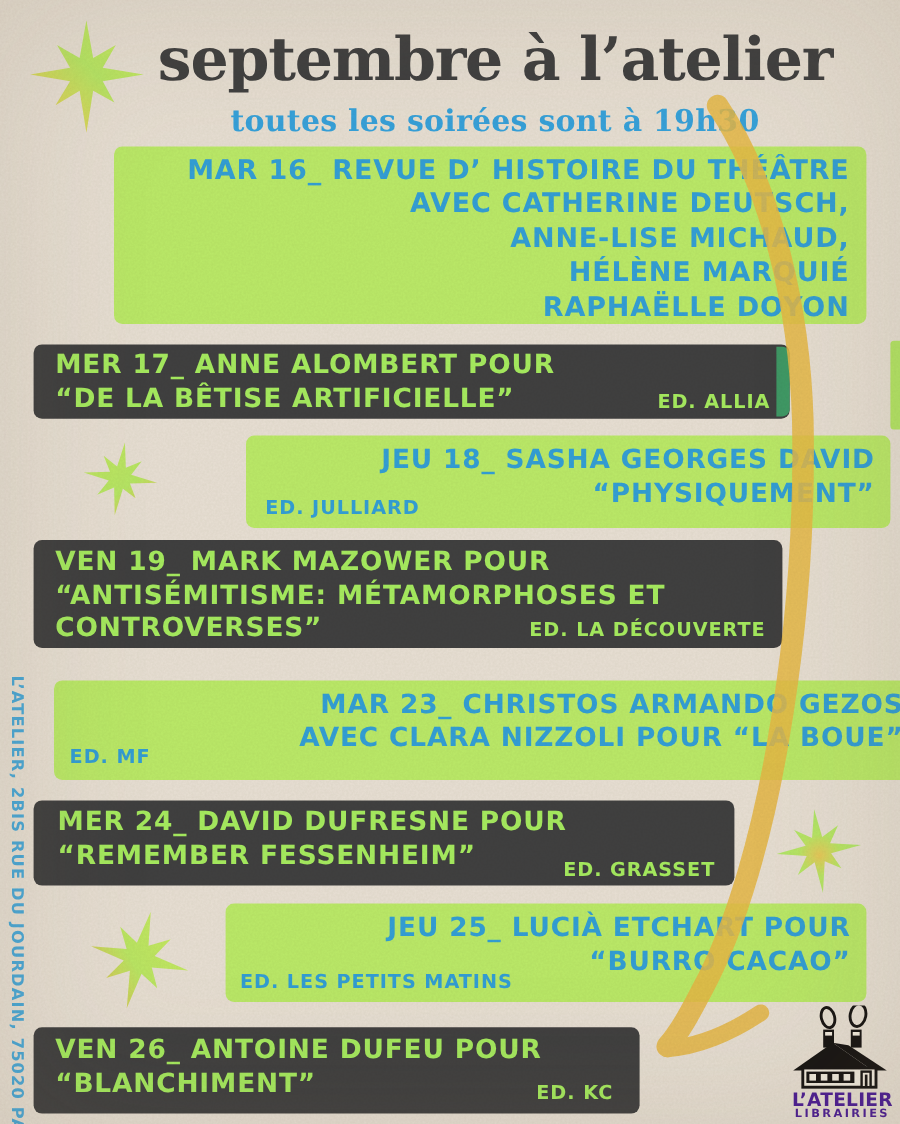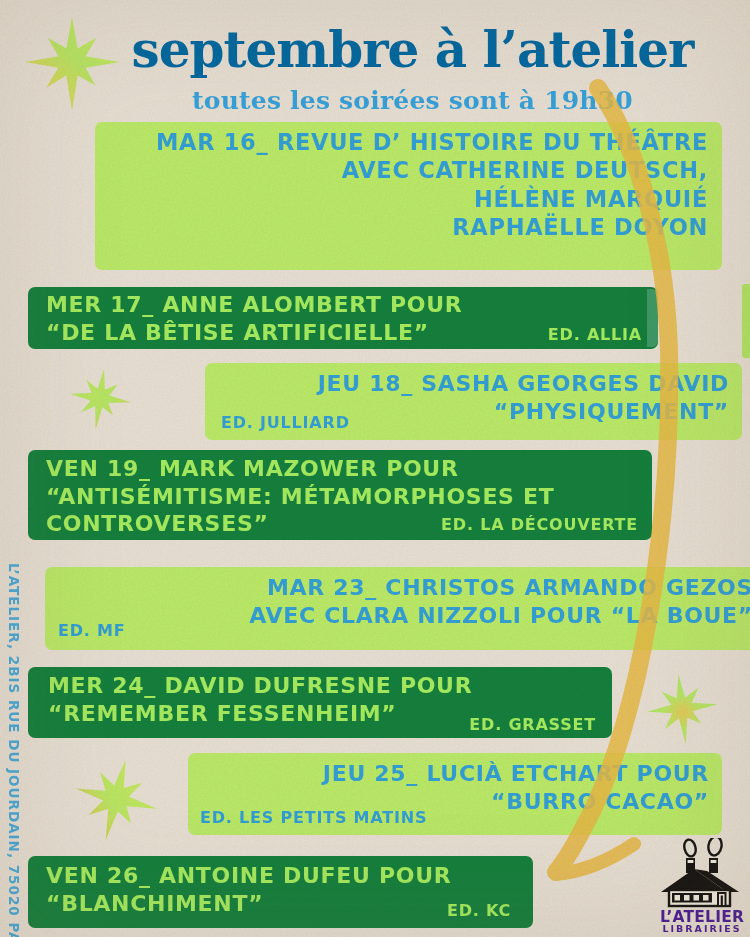--- a/index.html
+++ b/index.html
@@ -9,30 +9,30 @@
     font-family:"DejaVu Sans","Liberation Sans",sans-serif;
   }
   .poster::after{
     content:"";position:absolute;inset:0;pointer-events:none;z-index:8;
     box-shadow:inset 0 0 130px rgba(125,105,80,.16);
   }
   .title{
     position:absolute;left:100px;top:22px;width:625px;z-index:3;
     font-family:"DejaVu Serif","Liberation Serif",serif;font-weight:bold;
     font-size:50px;line-height:1.1;letter-spacing:-1px;
-    color:#0369a1;text-align:center;
+    color:#404040;text-align:center;
   }
   .subtitle{
     position:absolute;left:100px;top:86px;width:625px;z-index:3;
     font-family:"DejaVu Serif","Liberation Serif",serif;font-weight:bold;
     font-size:25px;color:#37a3dc;text-align:center;letter-spacing:.2px;
   }
   .block{position:absolute;border-radius:7px;z-index:2;box-sizing:border-box;}
   .block.green{background:#bbea68;}
-  .block.blue{background:#15803d;}
+  .block.blue{background:#404040;}
   .line{font-weight:bold;font-size:22px;letter-spacing:.7px;line-height:28px;white-space:nowrap;}
   .block.green .line,.block.green .pub{color:#339fd6;}
   .block.blue .line,.block.blue .pub{color:#a6ec5f;}
   .al-r{text-align:right;}
   .al-l{text-align:left;}
   .pub{position:absolute;font-weight:bold;font-size:16px;letter-spacing:.8px;white-space:nowrap;}
   .b1 .line{font-size:22.5px;line-height:28.4px;}
   .b4 .line{line-height:27.5px;}
   .address{
     position:absolute;left:6px;top:563px;height:370px;z-index:3;
@@ -96,20 +96,21 @@
       </defs>
     <polygon fill="url(#sg4)" points="60,6 66.5,42.3 88.3,29.7 75.7,51.5 115,58 75.7,64.5 86.9,84.9 66.5,73.7 60,114 53.5,73.7 30.3,87.7 44.3,64.5 6,58 44.3,51.5 31.7,29.7 53.5,42.3"></polygon>
   </svg>
 
   <div class="title">septembre à l’atelier</div>
   <div class="subtitle">toutes les soirées sont à 19h30</div>
 
   <div class="block green b1 al-r" style="left:95px;top:122px;width:627px;height:148px;padding:6px 14px 0 10px">
     <div class="line">MAR 16_ REVUE D’ HISTOIRE DU THÉÂTRE</div>
     <div class="line">AVEC CATHERINE DEUTSCH,</div>
+    <div class="line">ANNE-LISE MICHAUD,</div>
     <div class="line">HÉLÈNE MARQUIÉ</div>
     <div class="line">RAPHAËLLE DOYON</div>
   </div>
 
   <div class="sliver" style="left:742px;top:284px;width:8px;height:74px;background:#b4e765;border-radius:3px 0 0 3px"></div>
 
   <div class="block blue b2 al-l" style="left:28px;top:287px;width:630px;height:62px;padding:4px 0 0 18px">
     <div class="line">MER 17_ ANNE ALOMBERT POUR</div>
     <div class="line">“DE LA BÊTISE ARTIFICIELLE”</div>
     <div class="pub" style="right:16px;bottom:5px">ED. ALLIA</div>

